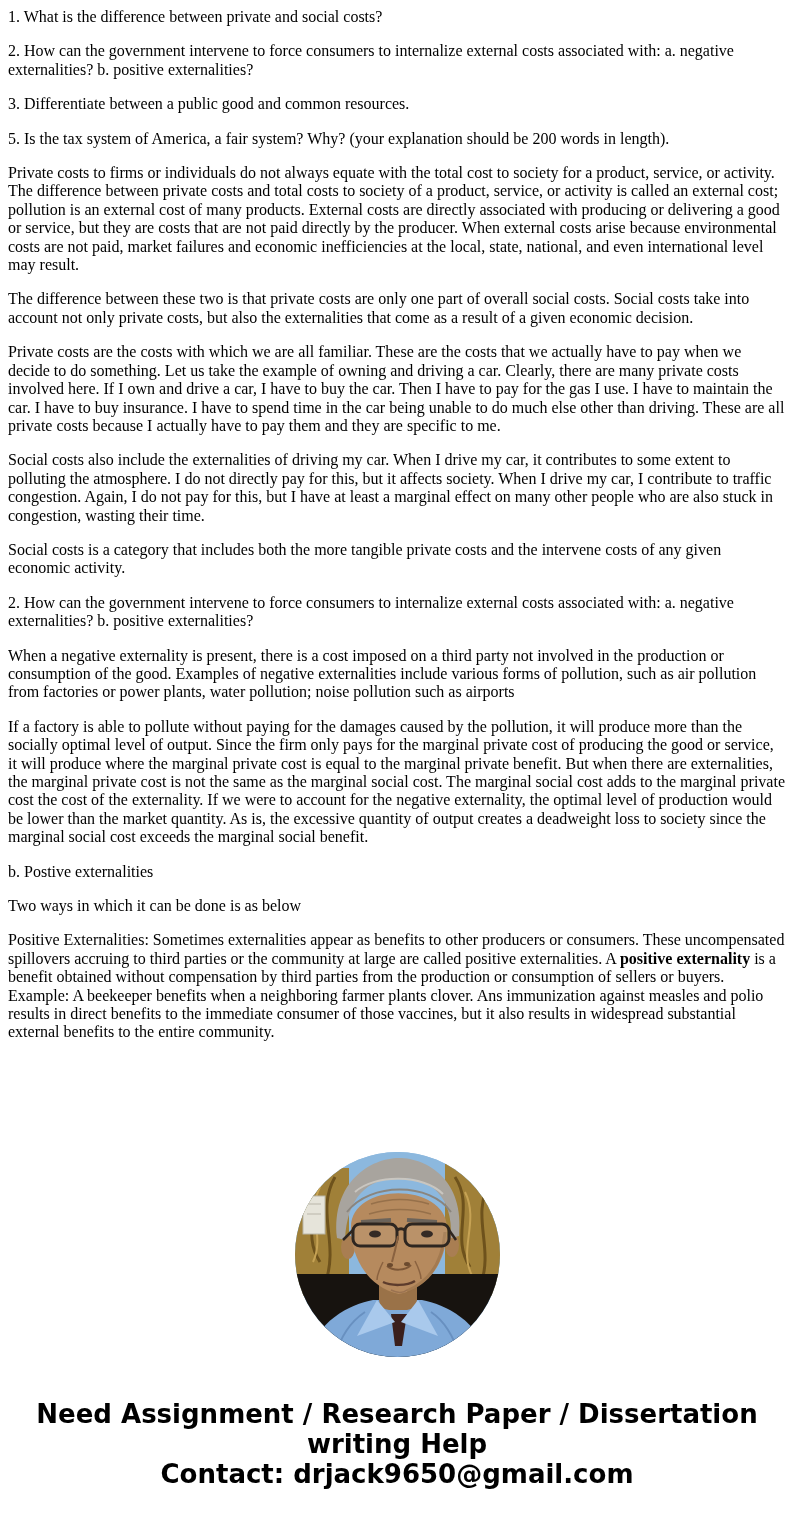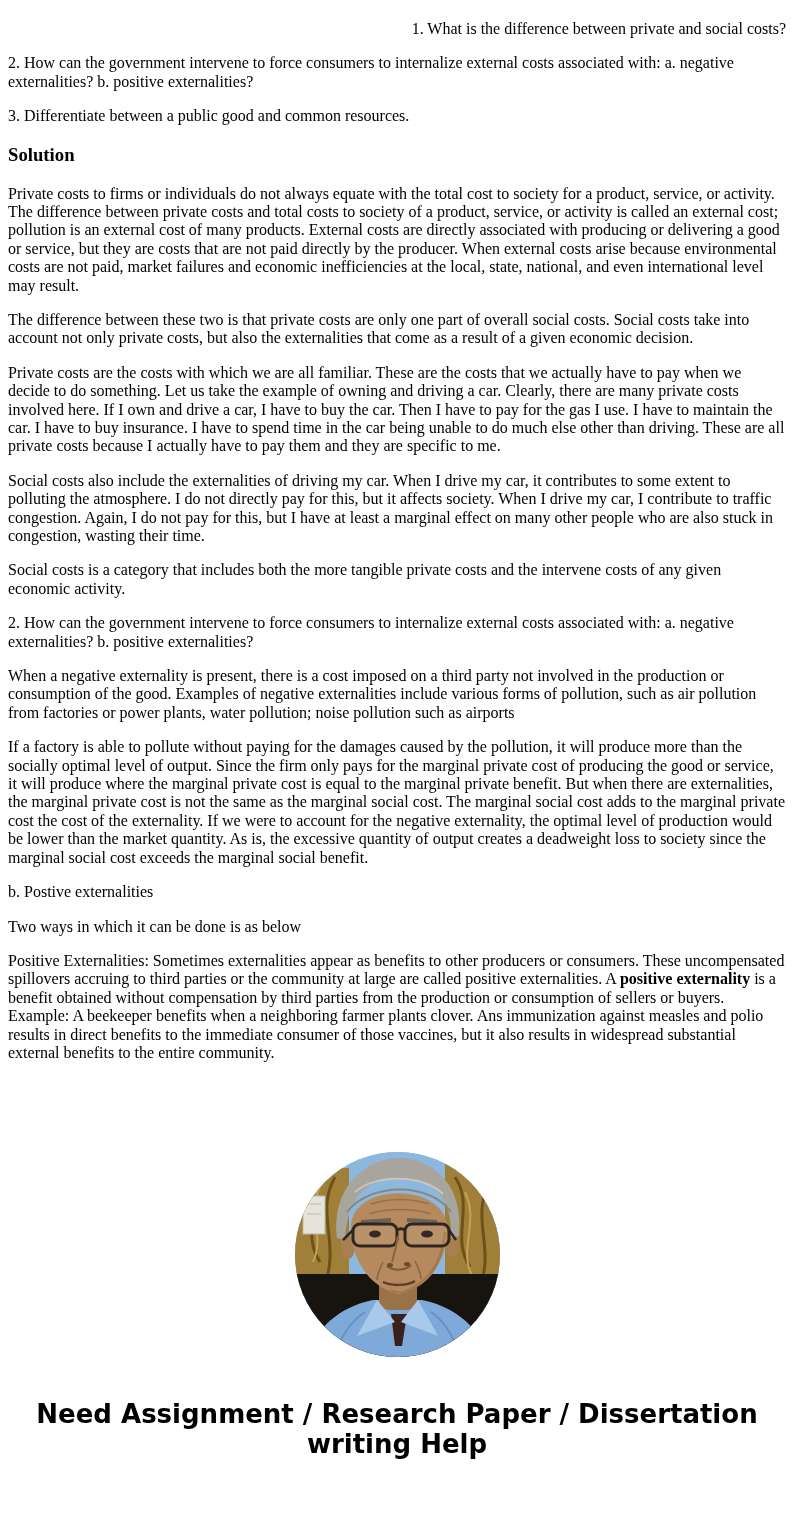--- a/index.html
+++ b/index.html
@@ -15,22 +15,21 @@
   
   .doc {
     height: 1119px;
     overflow: hidden;
   }
   .doc p {
     margin: 16px 0;
     line-height: 18.4px;
   }
   .doc > p:first-child {
-    margin-top: 12px;
-    text-align: right;
+    margin-top: 0;
   }
   .doc h3 {
     font-size: 18.72px;
     line-height: 21.5px;
     margin: 18.7px 0;
     font-weight: bold;
   }
   .doc b {
     font-weight: bold;
   }
@@ -57,22 +56,22 @@
     color: #000000;
   }
 </style>
 </head>
 <body>
 
 <div class="doc">
   <p>1. What is the difference between private and social costs?</p>
   <p>2. How can the government intervene to force consumers to internalize external costs associated with: a. negative externalities? b. positive externalities?</p>
   <p>3. Differentiate between a public good and common resources.</p>
+  <p>5. Is the tax system of America, a fair system? Why? (your explanation should be 200 words in length).</p>
 
-  <h3>Solution</h3>
 
   <p>Private costs to firms or individuals do not always equate with the total cost to society for a product, service, or activity. The difference between private costs and total costs to society of a product, service, or activity is called an external cost; pollution is an external cost of many products. External costs are directly associated with producing or delivering a good or service, but they are costs that are not paid directly by the producer. When external costs arise because environmental costs are not paid, market failures and economic inefficiencies at the local, state, national, and even international level may result.</p>
   <p>The difference between these two is that private costs are only one part of overall social costs. Social costs take into account not only private costs, but also the externalities that come as a result of a given economic decision.</p>
   <p>Private costs are the costs with which we are all familiar. These are the costs that we actually have to pay when we decide to do something. Let us take the example of owning and driving a car. Clearly, there are many private costs involved here. If I own and drive a car, I have to buy the car. Then I have to pay for the gas I use. I have to maintain the car. I have to buy insurance. I have to spend time in the car being unable to do much else other than driving. These are all private costs because I actually have to pay them and they are specific to me.</p>
   <p>Social costs also include the externalities of driving my car. When I drive my car, it contributes to some extent to polluting the atmosphere. I do not directly pay for this, but it affects society. When I drive my car, I contribute to traffic congestion. Again, I do not pay for this, but I have at least a marginal effect on many other people who are also stuck in congestion, wasting their time.</p>
   <p>Social costs is a category that includes both the more tangible private costs and the intervene costs of any given economic activity.</p>
 
   <p>2. How can the government intervene to force consumers to internalize external costs associated with: a. negative externalities? b. positive externalities?</p>
   <p>When a negative externality is present, there is a cost imposed on a third party not involved in the production or consumption of the good. Examples of negative externalities include various forms of pollution, such as air pollution from factories or power plants, water pollution; noise pollution such as airports</p>
   <p>If a factory is able to pollute without paying for the damages caused by the pollution, it will produce more than the socially optimal level of output. Since the firm only pays for the marginal private cost of producing the good or service, it will produce where the marginal private cost is equal to the marginal private benefit. But when there are externalities, the marginal private cost is not the same as the marginal social cost. The marginal social cost adds to the marginal private cost the cost of the externality. If we were to account for the negative externality, the optimal level of production would be lower than the market quantity. As is, the excessive quantity of output creates a deadweight loss to society since the marginal social cost exceeds the marginal social benefit.</p>
@@ -147,13 +146,14 @@
     <path d="M88,110 C84,118 82,124 82,128" stroke="#8a6240" stroke-width="1.5" fill="none"></path>
     <path d="M120,109 C124,117 126,123 126,127" stroke="#8a6240" stroke-width="1.5" fill="none"></path>
 
     <path d="M88,130 C96,134 112,134 120,129" stroke="#5d3c2c" stroke-width="2.5" fill="none"></path>
     <path d="M96,138 C102,141 108,141 112,138" stroke="#9a7250" stroke-width="1.5" fill="none"></path>
   </svg>
 </div>
 
 <div class="footer">
   <div>Need Assignment / Research Paper / Dissertation writing Help</div>
+  <div>Contact: drjack9650@gmail.com</div>
 </div>
 
 </body></html>

